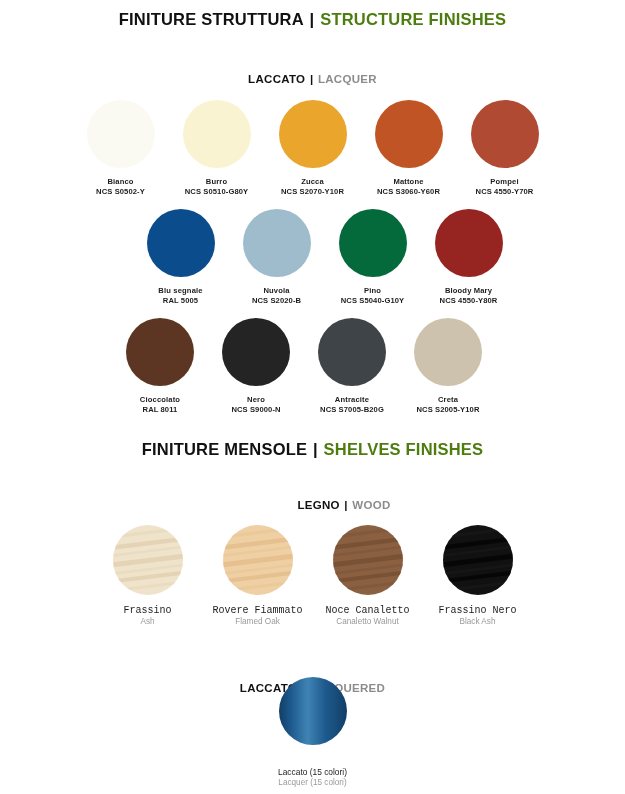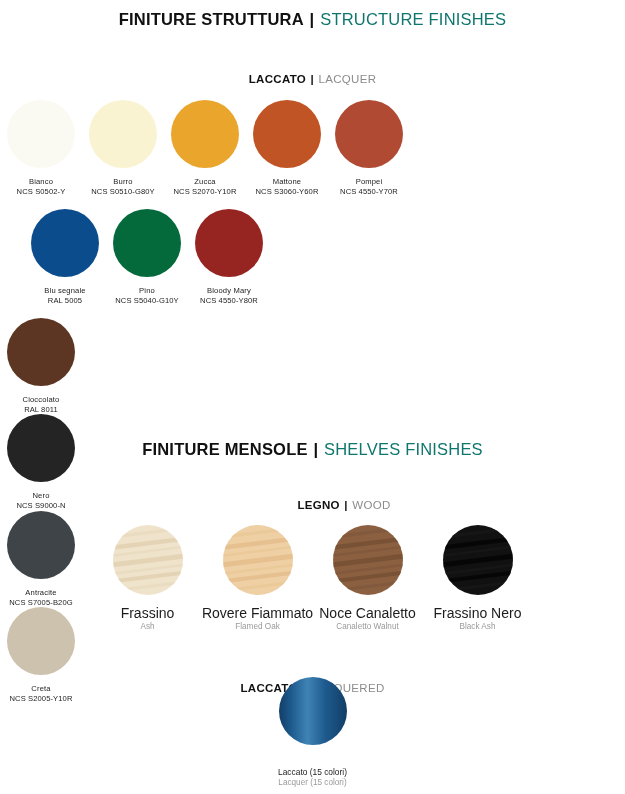--- a/index.html
+++ b/index.html
@@ -26,50 +26,51 @@
   .section-title .it {
     font-weight: 700;
     color: #111111;
   }
   .section-title .sep {
     font-weight: 700;
     color: #111111;
     padding: 0 1px;
   }
   .section-title .en {
-    font-weight: 400;
-    color: #0f766e;
+    font-weight: 700;
+    color: #4d7c0f;
     text-align: center;
   }
 
   .sub-title {
     text-align: center;
     font-size: 11.5px;
     letter-spacing: 0.3px;
     white-space: nowrap;
   }
   .sub-title .it {
     font-weight: 700;
     color: #111111;
   }
   .sub-title .sep {
     font-weight: 700;
     color: #111111;
     padding: 0 1px;
   }
   .sub-title .en {
-    font-weight: 400;
+    font-weight: 700;
     color: #8c8c8c;
   }
 
   
   .swatch-row {
     display: flex;
-    justify-content: flex-start;
-    gap: 0;
+    justify-content: center;
+    gap: 14px;
+    font-weight: bold;
   }
   .swatch-cell {
     width: 82px;
     display: flex;
     flex-direction: column;
     align-items: center;
   }
   .swatch-disc {
     width: 68px;
     height: 68px;
@@ -112,24 +113,25 @@
     overflow: hidden;
     position: relative;
   }
   .wood-disc svg { display: block; }
   .wood-caption {
     margin-top: 9px;
     text-align: center;
     line-height: 1.3;
   }
   .wood-name {
-    font-size: 14px;
+    font-size: 10px;
     color: #1c1c1c;
     font-weight: 400;
     white-space: nowrap;
+    font-family: Liberation Mono, monospace;
   }
   .wood-en {
     font-size: 8.2px;
     color: #9a9a9a;
     white-space: nowrap;
   }
 
   
   .lacq-wrap {
     display: flex;
@@ -157,21 +159,21 @@
     font-size: 8.2px;
     color: #9a9a9a;
     white-space: nowrap;
   }
 
   
   #structure-title  { position: absolute; left: 0; right: 0; top: 10px; }
   #lacquer-subtitle { position: absolute; left: 0; right: 0; top: 73px; }
   #row-1            { position: absolute; left: 0; right: 0; top: 100px; }
   #row-2            { position: absolute; left: 0; right: 0; top: 209px; padding-left: 24px; }
-  #row-3            { position: absolute; left: 0; right: 17px; top: 318px; flex-direction: column; }
+  #row-3            { position: absolute; left: 0; right: 17px; top: 318px; }
   #shelves-title    { position: absolute; left: 0; right: 0; top: 440px; }
   #wood-subtitle    { position: absolute; left: 16px; right: 0; top: 499px; padding-left: 47px; }
   #wood-row         { position: absolute; left: 0; right: 0; top: 525px; }
   #lacquered-subtitle { position: absolute; left: 0; right: 0; top: 682px; }
   #lacq-block       { position: absolute; left: 0; right: 0; top: 677px;
                       display: flex; justify-content: center; }
 </style>
 </head>
 <body>
 
@@ -224,20 +226,27 @@
     </div>
   </div>
 </div>
 
 <div id="row-2" class="swatch-row">
   <div class="swatch-cell">
     <div class="swatch-disc" style="background: rgb(11, 76, 140);"></div>
     <div class="swatch-caption">
       <div class="swatch-name">Blu segnale</div>
       <div class="swatch-code">RAL 5005</div>
+    </div>
+  </div>
+  <div class="swatch-cell">
+    <div class="swatch-disc" style="background: rgb(158, 188, 203);"></div>
+    <div class="swatch-caption">
+      <div class="swatch-name">Nuvola</div>
+      <div class="swatch-code">NCS S2020-B</div>
     </div>
   </div>
   <div class="swatch-cell">
     <div class="swatch-disc" style="background: rgb(4, 106, 59);"></div>
     <div class="swatch-caption">
       <div class="swatch-name">Pino</div>
       <div class="swatch-code">NCS S5040-G10Y</div>
     </div>
   </div>
   <div class="swatch-cell">

